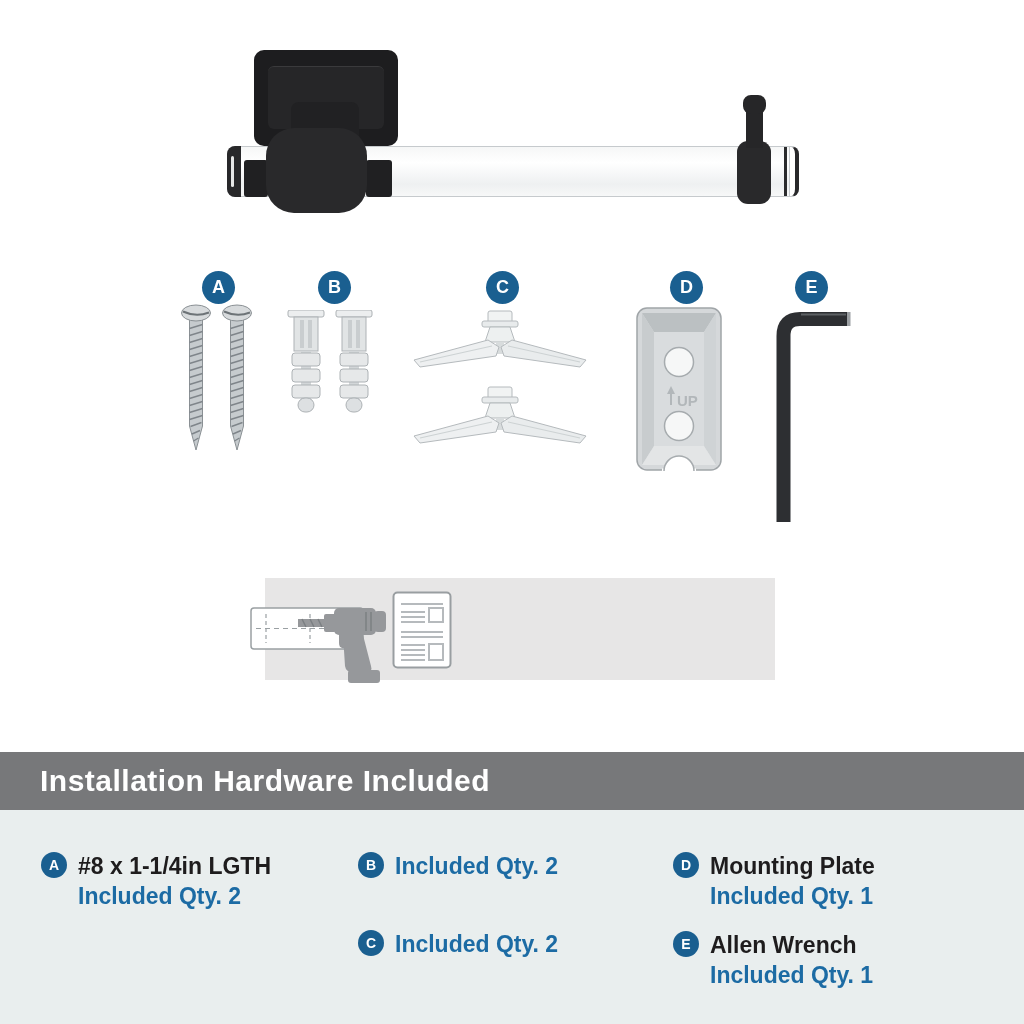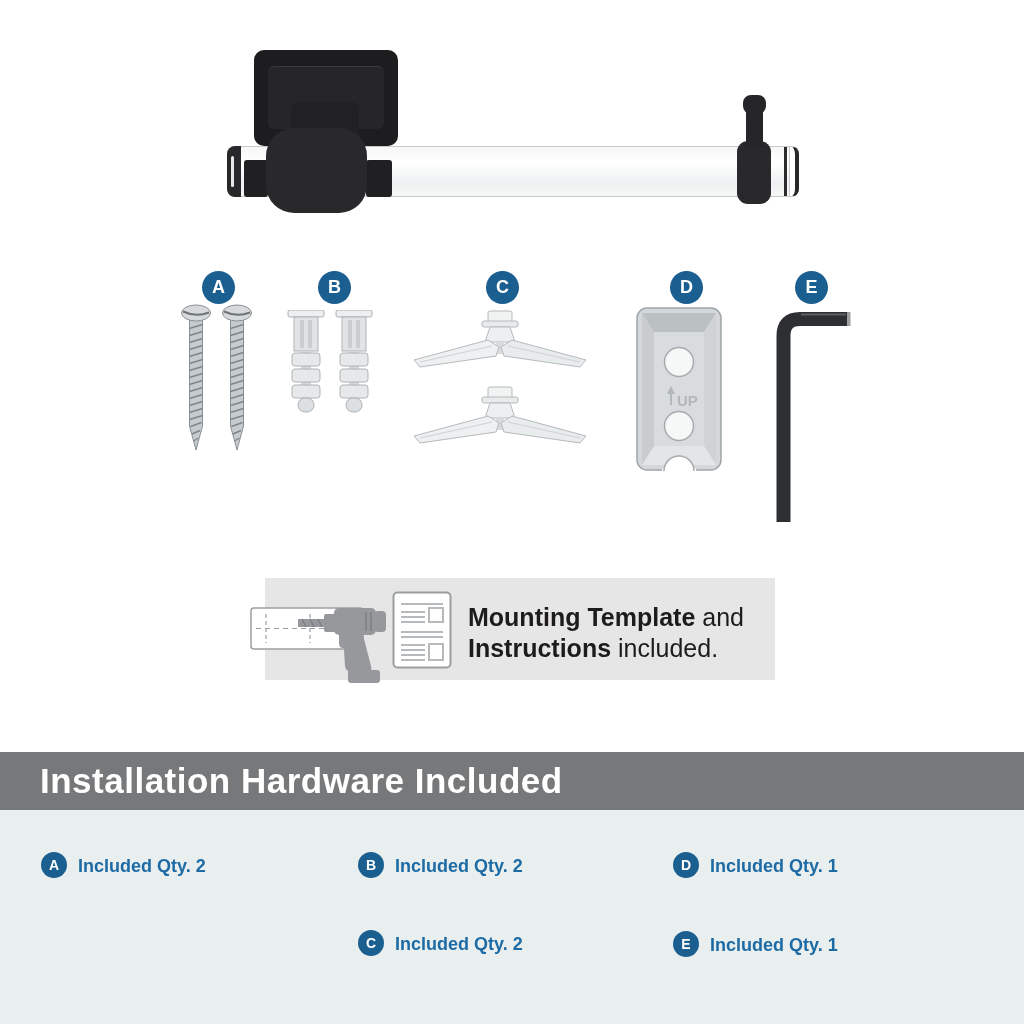--- a/index.html
+++ b/index.html
@@ -35,25 +35,25 @@
 
   
   .tbox{left:265px;top:578px;width:510px;height:102px;background:#e7e6e6;z-index:1;}
   .tbox-text{left:468px;top:602px;z-index:3;color:#1d1b1c;}
   .tbox-line{font-size:25px;line-height:31px;font-weight:400;white-space:nowrap;}
   .tbox-line .b{font-weight:700;}
 
   
   .header-bar{left:0;top:752px;width:1024px;height:58px;background:#77787a;z-index:1;}
   .header-title{position:absolute;left:40px;top:0;height:58px;line-height:58px;color:#ffffff;
-                font-size:35px;font-weight:600;letter-spacing:.5px;white-space:nowrap;}
+                font-size:30px;font-weight:600;letter-spacing:.5px;white-space:nowrap;}
   .panel{left:0;top:810px;width:1024px;height:214px;background:#e9eeee;z-index:1;}
   .entry{position:absolute;display:flex;gap:11px;align-items:flex-start;z-index:2;}
   .entry-line{font-size:23px;line-height:30px;font-weight:600;color:#1e1c1d;white-space:nowrap;}
-  .entry-qty{font-size:18px;line-height:30px;font-weight:700;color:#1c6ba4;white-space:nowrap;}
+  .entry-qty{font-size:23px;line-height:30px;font-weight:700;color:#1c6ba4;white-space:nowrap;}
 
   svg{display:block;}
 </style>
 </head>
 <body>
 
 <div class="canvas">
 
   <div>
     <div class="abs plate"></div>
@@ -174,34 +174,31 @@
   <svg class="abs" style="left:392px;top:591px;z-index:2;" width="60" height="78" viewBox="0 0 60 78">
     <rect x="1.5" y="1.5" width="57" height="75" rx="4" fill="#ffffff" stroke="#999ea1" stroke-width="2"></rect>
     <path d="M9,13 L51,13" stroke="#b6babd" stroke-width="2" fill="none"></path>
     <path d="M9,21 L33,21 M9,26 L33,26 M9,31 L33,31" stroke="#b6babd" stroke-width="2" fill="none"></path>
     <rect x="37" y="17" width="14" height="14" fill="none" stroke="#b6babd" stroke-width="2"></rect>
     <path d="M9,41 L51,41 M9,46 L51,46" stroke="#b6babd" stroke-width="2" fill="none"></path>
     <path d="M9,54 L33,54 M9,59 L33,59 M9,64 L33,64 M9,69 L33,69" stroke="#b6babd" stroke-width="2" fill="none"></path>
     <rect x="37" y="53" width="14" height="16" fill="none" stroke="#b6babd" stroke-width="2"></rect>
   </svg>
 
-  <div class="abs tbox-text">
-    <div class="tbox-line"><span class="b">Mounting Template</span><span> and</span></div>
-    <div class="tbox-line"><span class="b">Instructions</span><span> included.</span></div>
-  </div>
 
   <div class="abs header-bar">
     <div class="header-title">Installation Hardware Included</div>
   </div>
 
   <div class="abs panel"></div>
 
   <div class="entry" style="left:41px;top:851px;">
     <div class="badge badge-sm">A</div>
     <div>
+      <div class="entry-line">#8 x 1-1/4in LGTH</div>
       <div class="entry-qty">Included Qty. 2</div>
     </div>
   </div>
 
   <div class="entry" style="left:358px;top:851px;">
     <div class="badge badge-sm">B</div>
     <div>
       <div class="entry-qty">Included Qty. 2</div>
     </div>
   </div>
@@ -209,24 +206,26 @@
   <div class="entry" style="left:358px;top:929px;">
     <div class="badge badge-sm">C</div>
     <div>
       <div class="entry-qty">Included Qty. 2</div>
     </div>
   </div>
 
   <div class="entry" style="left:673px;top:851px;">
     <div class="badge badge-sm">D</div>
     <div>
+      <div class="entry-line">Mounting Plate</div>
       <div class="entry-qty">Included Qty. 1</div>
     </div>
   </div>
 
   <div class="entry" style="left:673px;top:930px;">
     <div class="badge badge-sm">E</div>
     <div>
+      <div class="entry-line">Allen Wrench</div>
       <div class="entry-qty">Included Qty. 1</div>
     </div>
   </div>
 
 </div>
 
 </body></html>

